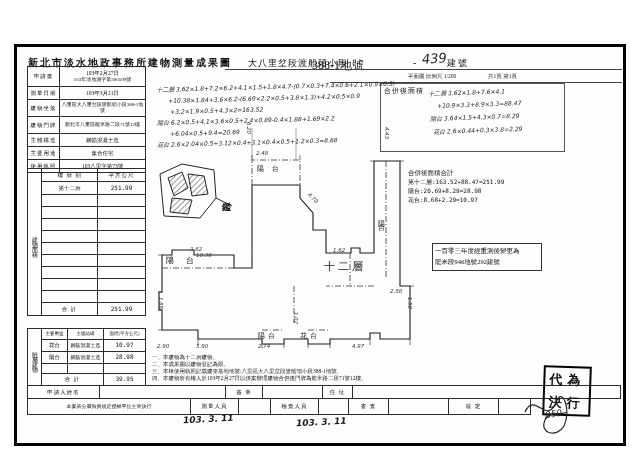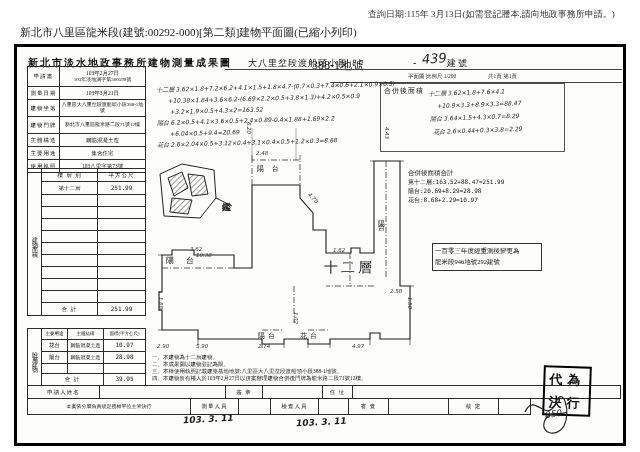--- a/index.html
+++ b/index.html
@@ -51,22 +51,20 @@
   .decision{left:526px;top:319px;width:44px;height:46px;border:2px solid #000;transform:rotate(2deg);
             display:grid;grid-template-rows:1fr 1fr;align-items:center;justify-items:center;
             font-weight:bold;font-size:13px;letter-spacing:5px;background:rgba(255,255,255,.0);}
   .sig-num{left:528px;top:362px;font-family:"DejaVu Sans",sans-serif;font-style:italic;font-size:9px;transform:rotate(-8deg);color:#222;}
 </style>
 </head>
 <body>
 
 <div class="page">
 
-  <div class="abs sys-sub">新北市八里區龍米段(建號:00292-000)[第二類]建物平面圖(已縮小列印)</div>
-  <div class="abs query-date">查詢日期:115年 3月13日(如需登記謄本,請向地政事務所申請。)</div>
 
   <div class="abs doc">
 
     <div class="abs office-title">新北市淡水地政事務所建物測量成果圖</div>
     <div class="abs subsection">大八里坌段渡船頭小段</div>
     <div class="abs landno">388-1地號</div>
     <div class="abs dash">-</div>
     <div class="abs bldg-hand">439</div>
     <div class="abs bldg-label">建號</div>
     <div class="abs hline" style="left:208px;top:22px;width:397px;"></div>
@@ -131,21 +129,21 @@
 
       <g stroke="#222" stroke-width="0.6">
         <path d="M 50 261 v 6 M 114 266 v 4 M 136 266 v 4 M 160 266 v 4 M 182 266 v 4 M 222 261 v 6 M 262 261 v 6
                  M 14 177 h -4 M 14 214 h -4 M 14 232 h -4 M 14 252 h -4
                  M 104 82 v -5 M 152 82 v -5 M 226 83 h -4 M 252 83 h 4 M 262 208 h 4"></path>
       </g>
     </svg>
 
     <div class="abs plan-label" style="left:149px;top:208px;">陽 台</div>
     <div class="abs plan-label" style="left:240px;top:117px;font-size:7px;letter-spacing:3px;">陽 台</div>
-    <div class="abs plan-label" style="left:307px;top:212px;font-size:14px;letter-spacing:3px;">十二層</div>
+    <div class="abs plan-label" style="left:307px;top:212px;font-size:11px;letter-spacing:3px;">十二層</div>
     <div class="abs plan-label-v" style="left:359px;top:168px;">陽台</div>
     <div class="abs plan-label" style="left:241px;top:284px;font-size:7px;letter-spacing:3px;">陽台</div>
     <div class="abs plan-label" style="left:283px;top:284px;font-size:7px;letter-spacing:3px;">花台</div>
     <div class="abs" style="left:205px;top:154px;font-size:9px;font-weight:bold;">鑑</div>
     <div id="dims-layer"></div>
 
     <div class="abs notes" id="notes-block">
         <div>一、本建物為十二層建物。</div>
         <div>二、本成果圖以建物登記為限。</div>
         <div>三、本棟使用執照記載建築基地地號:八里區大八里坌段渡船頭小段388-1地號。</div>

